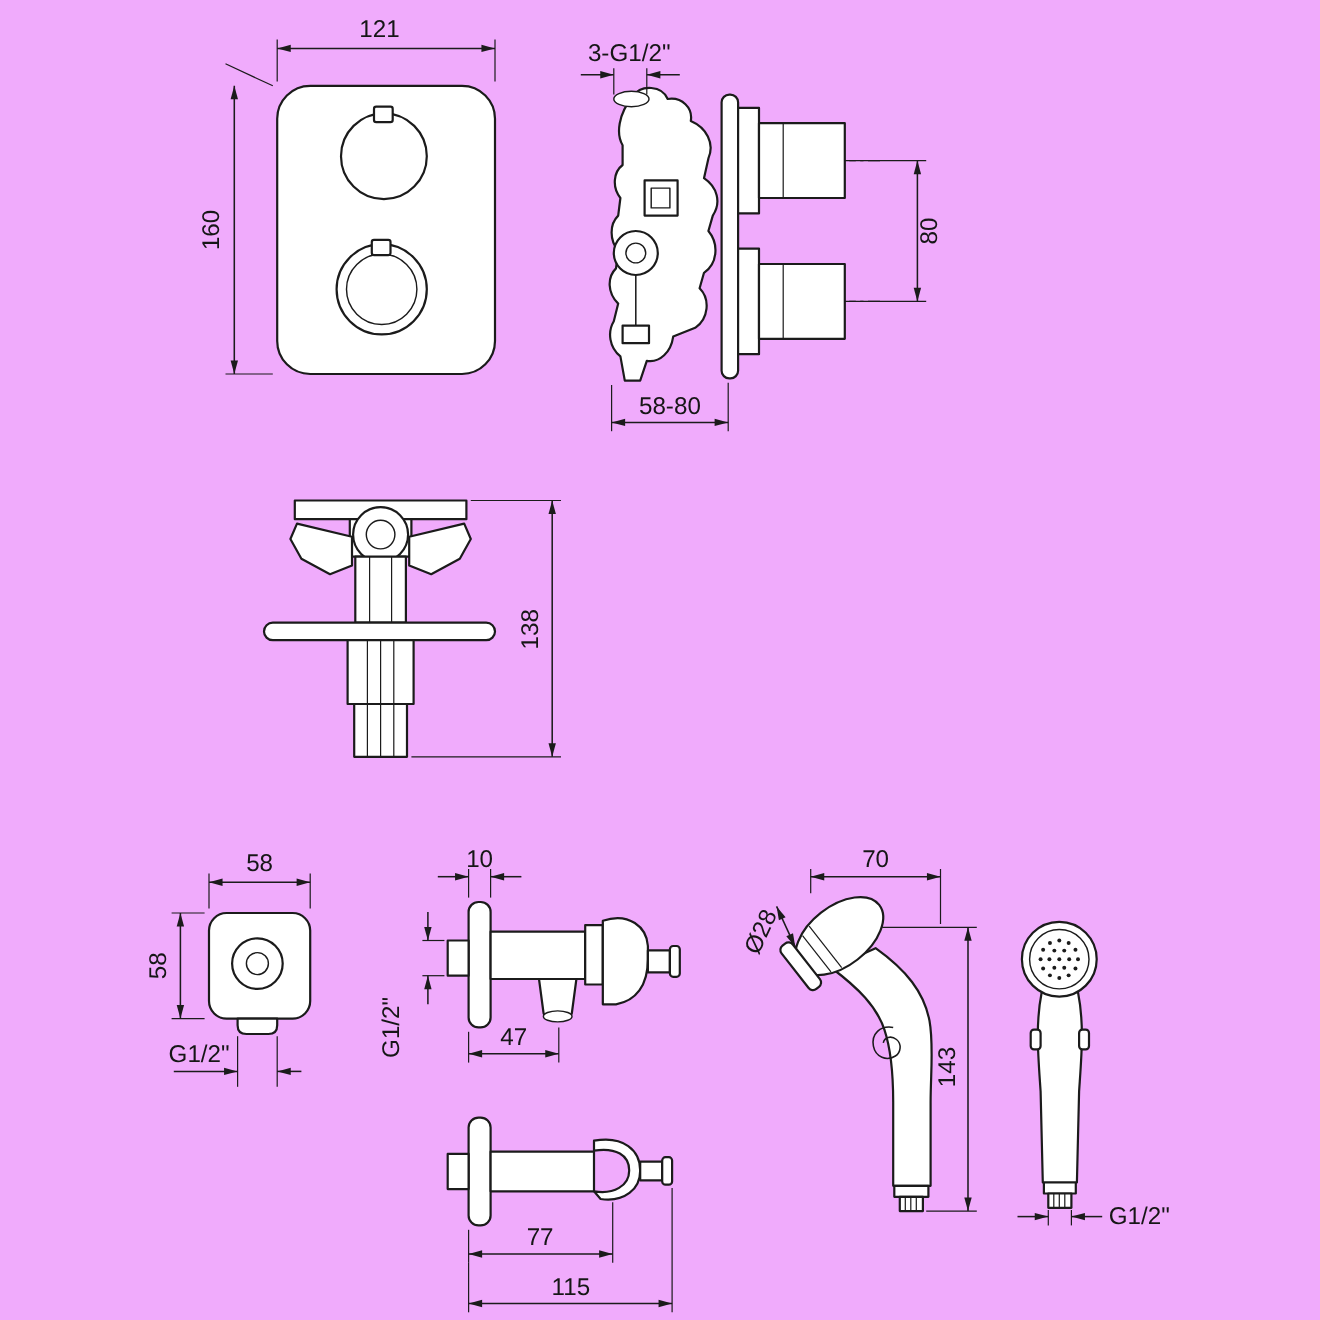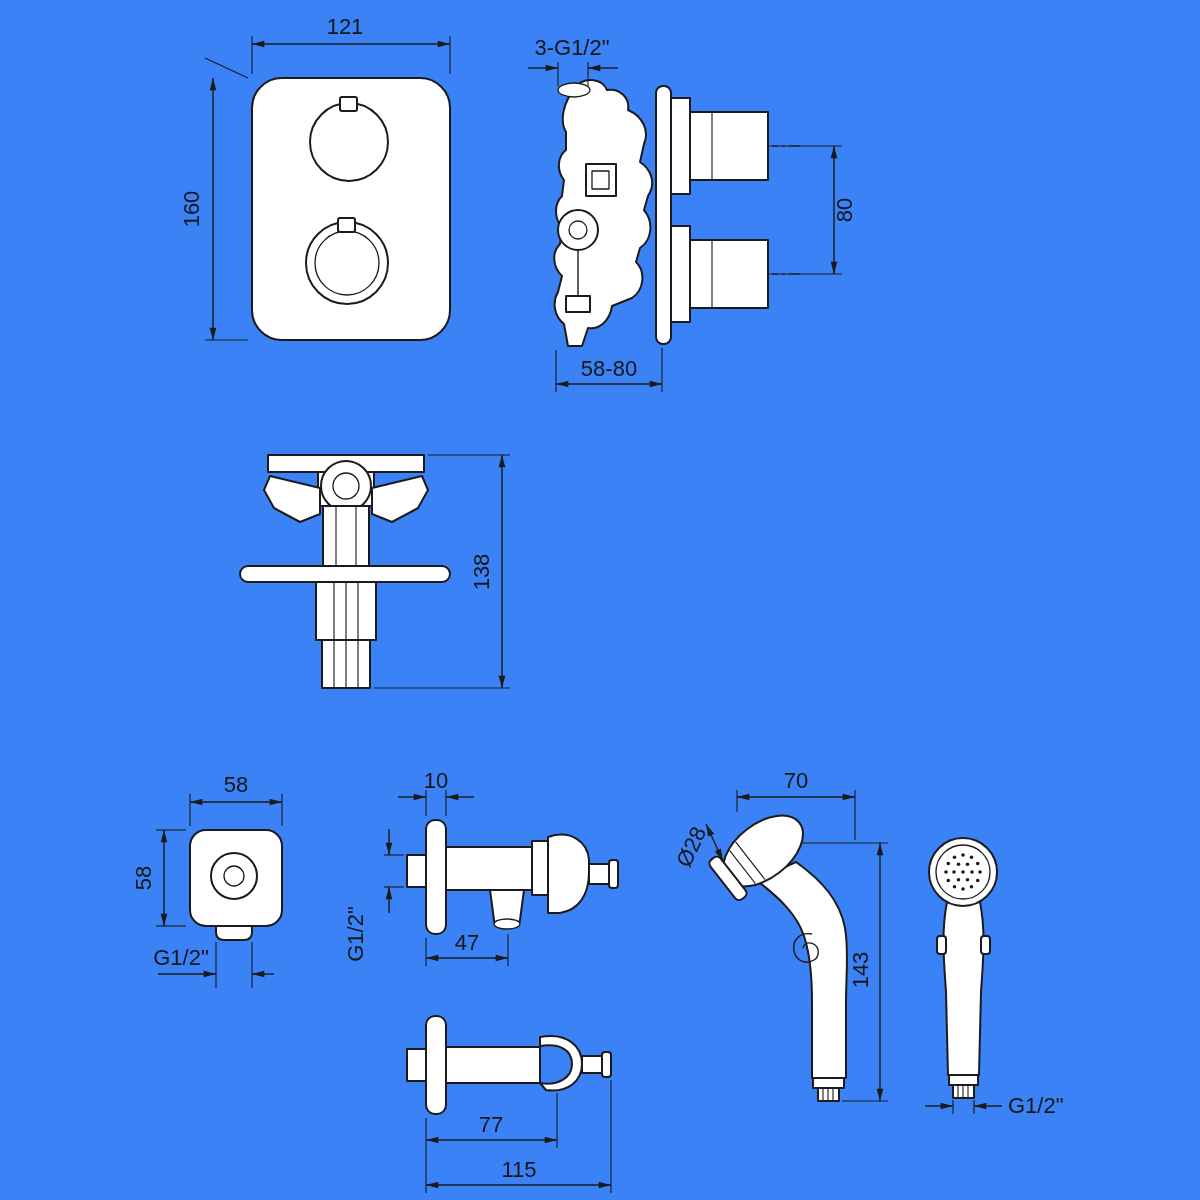--- a/index.html
+++ b/index.html
@@ -1,16 +1,16 @@
 <!DOCTYPE html>
 <html><head>
 <meta charset="utf-8">
 <style>
   html,body{margin:0;padding:0;background:#ffffff;}
-  .canvas{position:relative;width:1200px;height:1200px;background:#3b82f6;overflow:hidden;}
+  .canvas{position:relative;width:1200px;height:1200px;background:#f0abfc;overflow:hidden;}
   svg{display:block;}
   svg text{font-family:"Liberation Sans","DejaVu Sans",sans-serif;font-size:22px;fill:#161616;}
   .part{fill:#ffffff;stroke:#1b1b1b;stroke-width:2;stroke-linejoin:round;stroke-linecap:round;}
   .thin{stroke-width:1.3;}
   .dim{fill:none;stroke:#1b1b1b;stroke-width:1.4;}
   .ext{fill:none;stroke:#1b1b1b;stroke-width:1.1;}
   .cl{fill:none;stroke:#1b1b1b;stroke-width:1;stroke-dasharray:14 4 3 4;}
   .dot{fill:#1b1b1b;stroke:none;}
 </style>
 </head>

